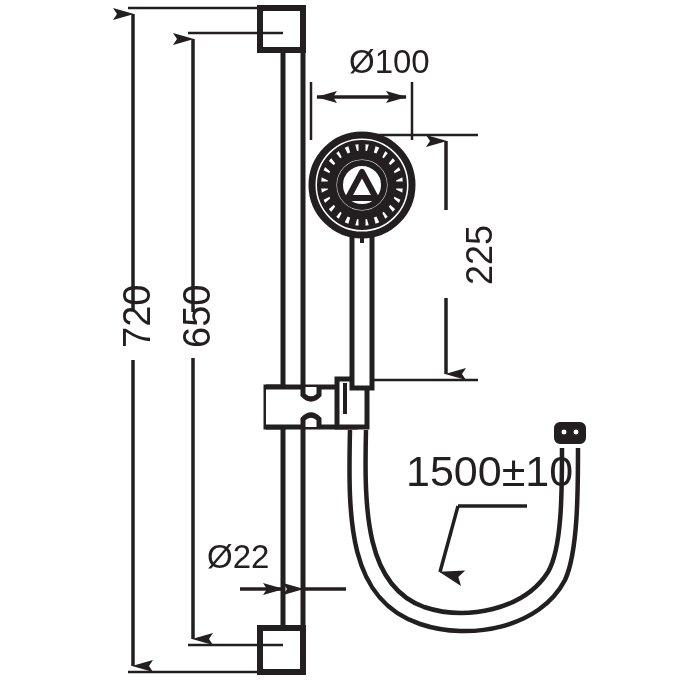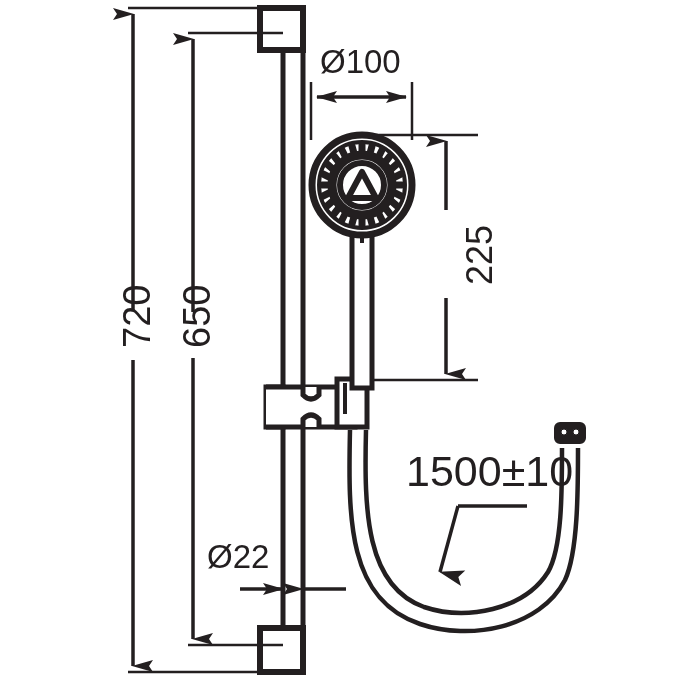--- a/index.html
+++ b/index.html
@@ -169,21 +169,21 @@
         <line x1="458" y1="506" x2="440" y2="572" stroke="#231f20" stroke-width="3.5" marker-end="url(#arrLeadDown)"></line>
       </g>
 
     </g>
   </svg>
 
   <div class="lbl rot" style="left:118px;top:348px;font-size:38px;">720</div>
 
   <div class="lbl rot" style="left:178px;top:348px;font-size:38px;">650</div>
 
-  <div class="lbl" style="left:320px;top:45px;font-size:33px;text-align:center;">Ø100</div>
+  <div class="lbl" style="left:349px;top:45px;font-size:33px;text-align:center;">Ø100</div>
 
   <div class="lbl rot" style="left:462px;top:285px;font-size:36px;">225</div>
 
   <div class="lbl" style="left:207px;top:540px;font-size:33px;">Ø22</div>
 
   <div class="lbl" style="left:406px;top:450px;font-size:43px;">1500±10</div>
 
 </div>
 
 </body></html>

